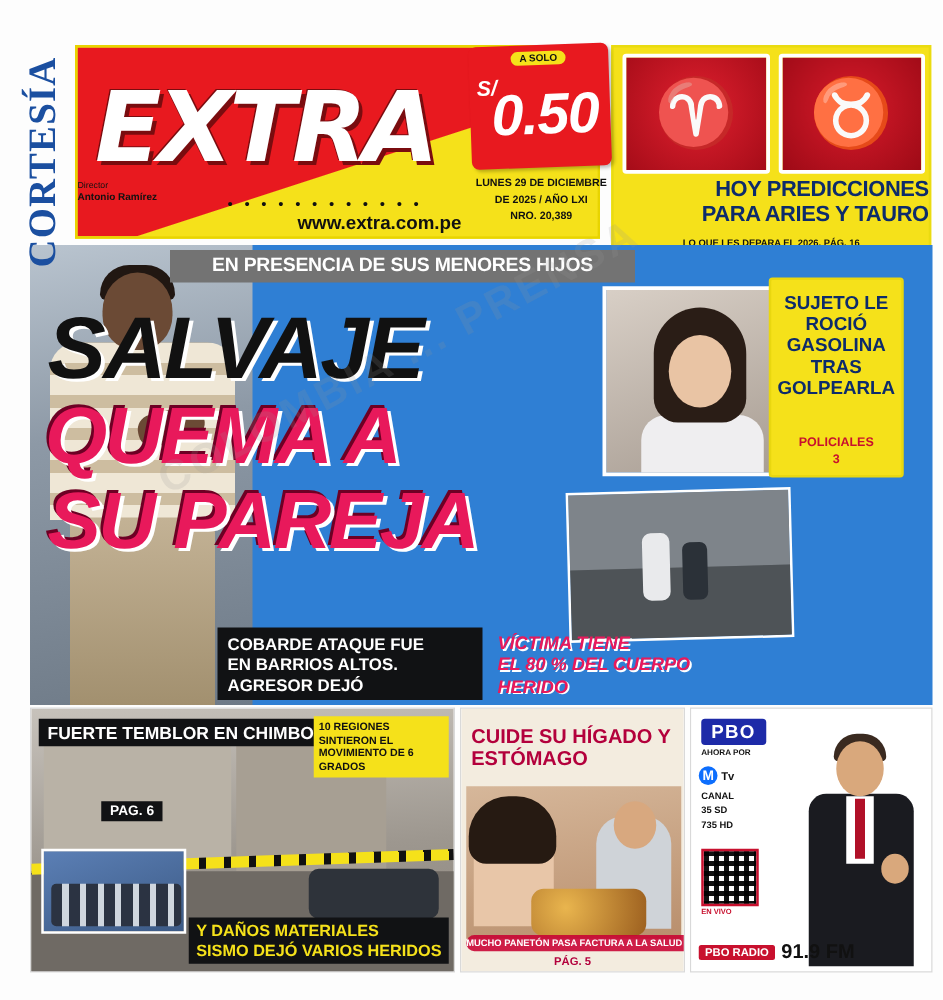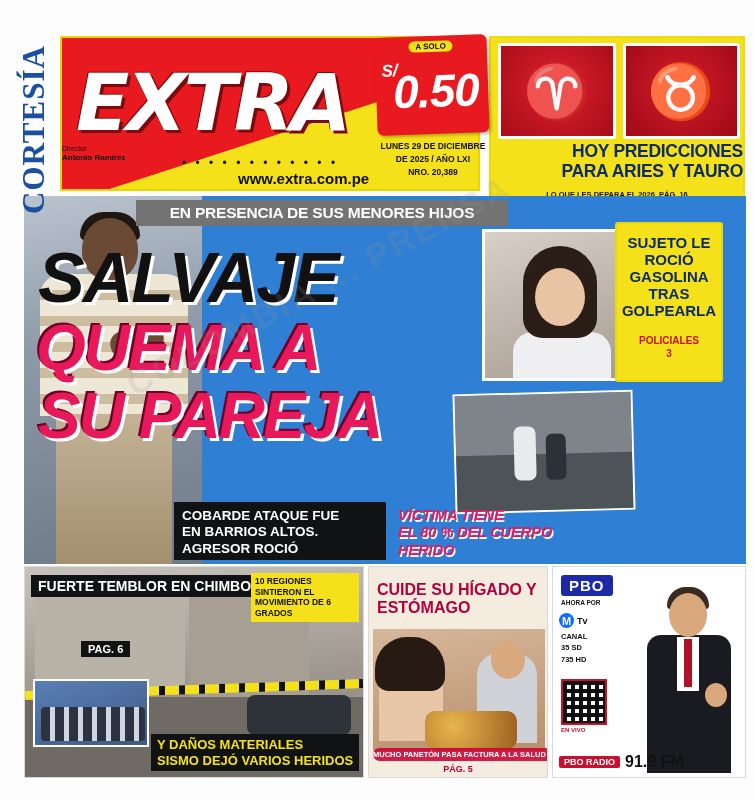--- a/index.html
+++ b/index.html
@@ -371,21 +371,21 @@
     left: 0; top: 10px;
     width: 100%;
     text-align: center;
     color: #0d2b6b;
     font-size: 15px;
     font-weight: bold;
     line-height: 1.14;
   }
   .ry-foot {
     position: absolute;
-    left: 0; bottom: 20px;
+    left: 0; bottom: 6px;
     width: 100%;
     text-align: center;
     color: #c8102e;
     font-size: 10px;
     font-weight: bold;
     line-height: 1.25;
   }
 
   
   .bottom {
@@ -677,21 +677,21 @@
       <div class="cctv-fig2"></div>
     </div>
 
     <div class="hl-line hl1">SALVAJE</div>
     <div class="hl-line hl2">QUEMA A</div>
     <div class="hl-line hl3">SU PAREJA</div>
 
     <div class="sub-black">
       <div>COBARDE ATAQUE FUE</div>
       <div>EN BARRIOS ALTOS.</div>
-      <div>AGRESOR ROCIÓ</div>
+      <div>AGRESOR DEJÓ</div>
     </div>
 
     <div class="sub-pink">
       <div>VÍCTIMA TIENE</div>
       <div>EL 80 % DEL CUERPO</div>
       <div>HERIDO</div>
     </div>
   </div>
 
   <div class="right-yellow">

